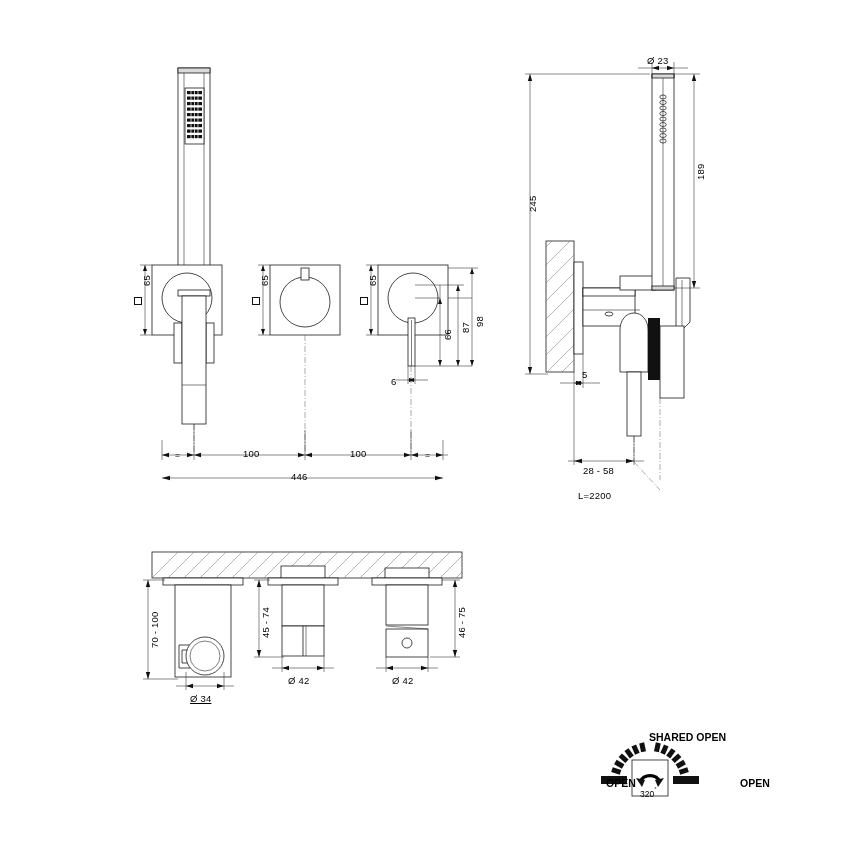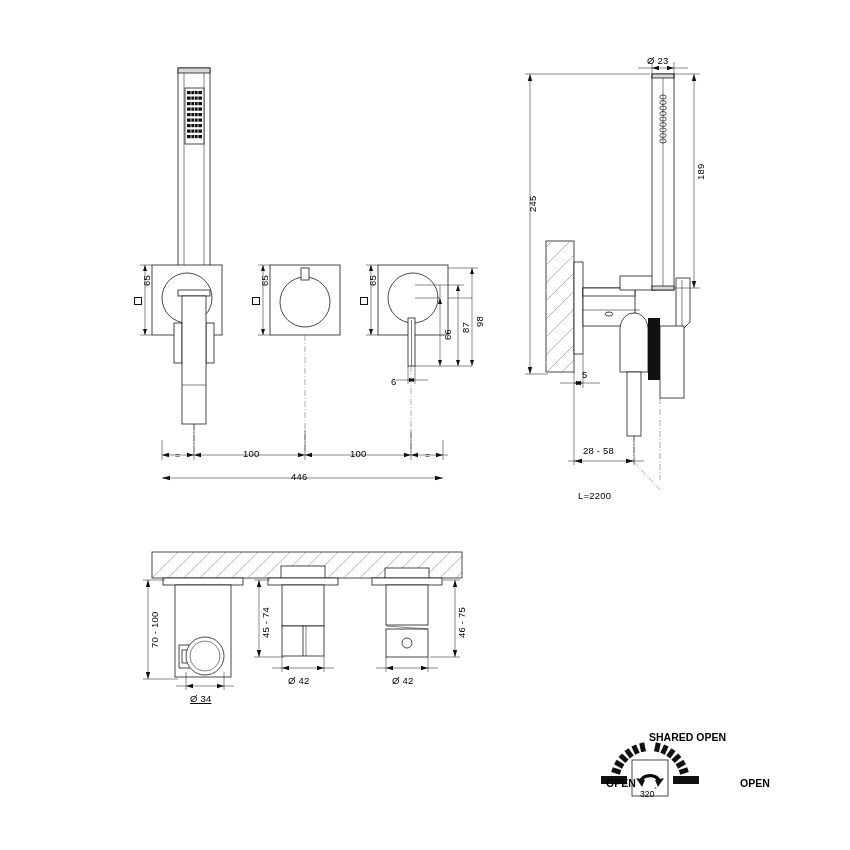--- a/index.html
+++ b/index.html
@@ -475,21 +475,21 @@
   </div>
   <div style="position:absolute;left:522px;top:212px;transform:rotate(-90deg);transform-origin:left top;">
     <span class="dimtext">245</span>
   </div>
   <div style="position:absolute;left:690px;top:180px;transform:rotate(-90deg);transform-origin:left top;">
     <span class="dimtext">189</span>
   </div>
   <div style="position:absolute;left:582px;top:364px;">
     <span class="dimtext">5</span>
   </div>
-  <div style="position:absolute;left:583px;top:440px;text-align:center;">
+  <div style="position:absolute;left:583px;top:460px;text-align:center;">
     <span class="dimtext">28 - 58</span>
   </div>
   <div style="position:absolute;left:578px;top:485px;">
     <span class="dimtext">L=2200</span>
   </div>
 
   <div style="position:absolute;left:144px;top:648px;transform:rotate(-90deg);transform-origin:left top;">
     <span class="dimtext">70 - 100</span>
   </div>
   <div style="position:absolute;left:255px;top:638px;transform:rotate(-90deg);transform-origin:left top;">

